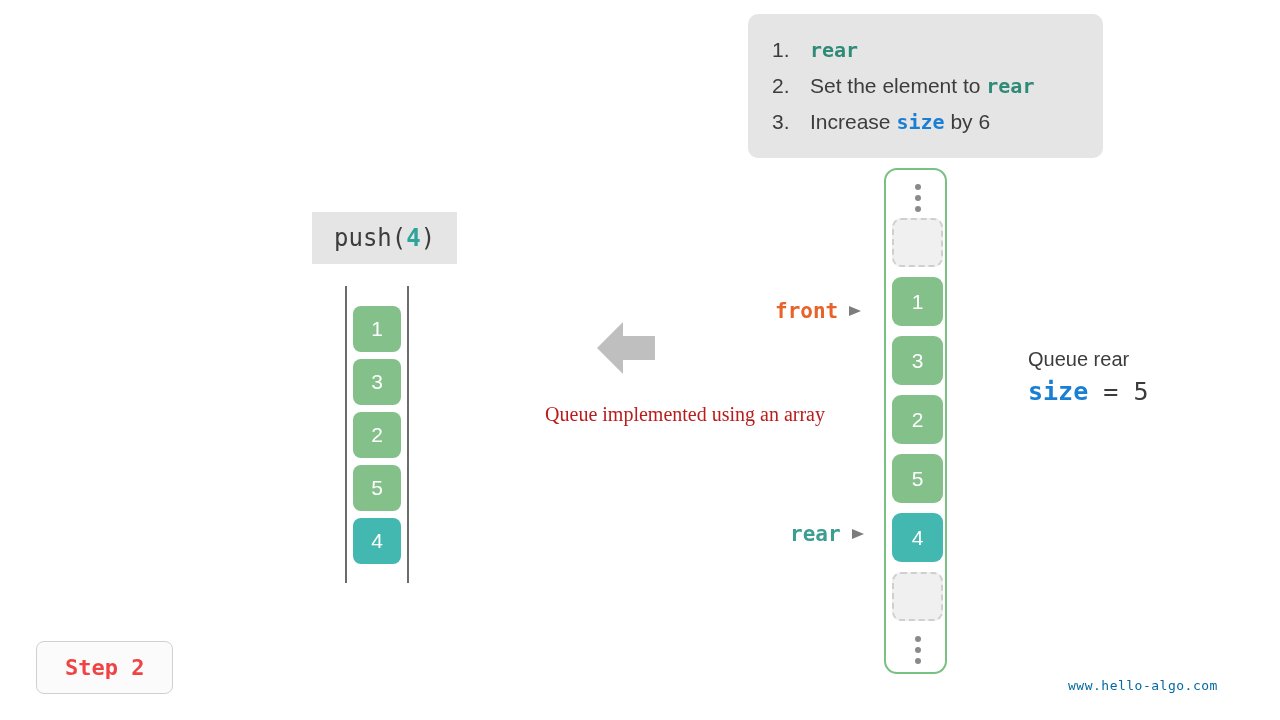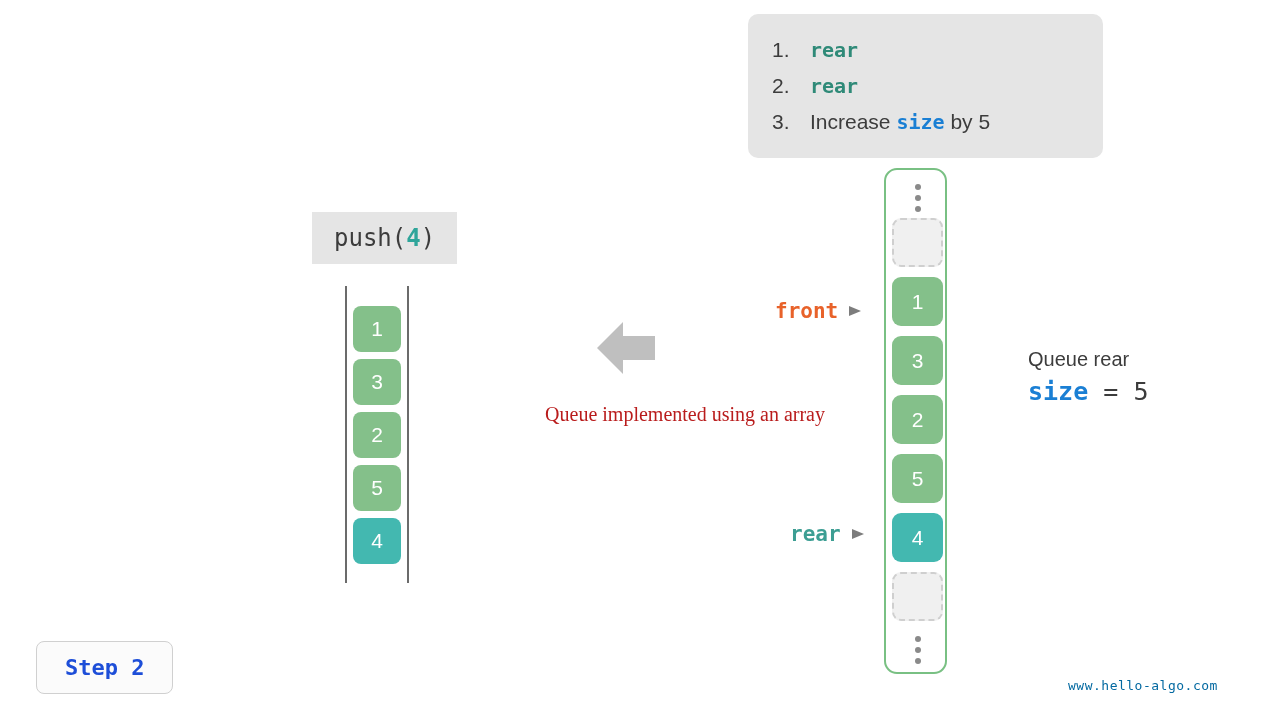--- a/index.html
+++ b/index.html
@@ -115,49 +115,50 @@
   }
   #size-expr .var{color:#1a7fd4;font-weight:bold;}
 
   
   #step-badge{
     left:36px;top:641px;
     border:1px solid #d0d0d0;border-radius:8px;
     background:#fbfbfb;
     padding:13px 28px;
     font-family:"DejaVu Sans Mono", monospace;
-    font-weight:bold;font-size:22px;color:#1d4ed8;
+    font-weight:bold;font-size:22px;color:#ef4444;
   }
 
   
   #watermark{
     left:1068px;top:678px;
     font-family:"DejaVu Sans Mono", monospace;
     font-size:13px;color:#0369a1;letter-spacing:.5px;
   }
 </style>
 </head>
 <body>
 
 <div class="abs" id="instruction-box">
   <div class="instr-row">
     <span class="instr-num">1.</span>
       <span class="code-teal">rear</span>
       <span class="instr-text"></span>
   </div>
   <div class="instr-row">
     <span class="instr-num">2.</span>
+    <span class="instr-text">Set the element to </span>
       <span class="code-teal">rear</span>
       <span class="instr-text"></span>
   </div>
   <div class="instr-row">
     <span class="instr-num">3.</span>
     <span class="instr-text">Increase </span>
       <span class="code-blue">size</span>
-      <span class="instr-text"> by 5</span>
+      <span class="instr-text"> by 6</span>
   </div>
 </div>
 
 <div class="abs" id="push-label"><span>push(</span><span class="arg">4</span><span>)</span></div>
 
 <div class="abs" id="left-array">
   <div class="rail l"></div>
   <div class="rail r"></div>
   <div class="lcell green" style="top:20px">1</div>
   <div class="lcell green" style="top:73px">3</div>

